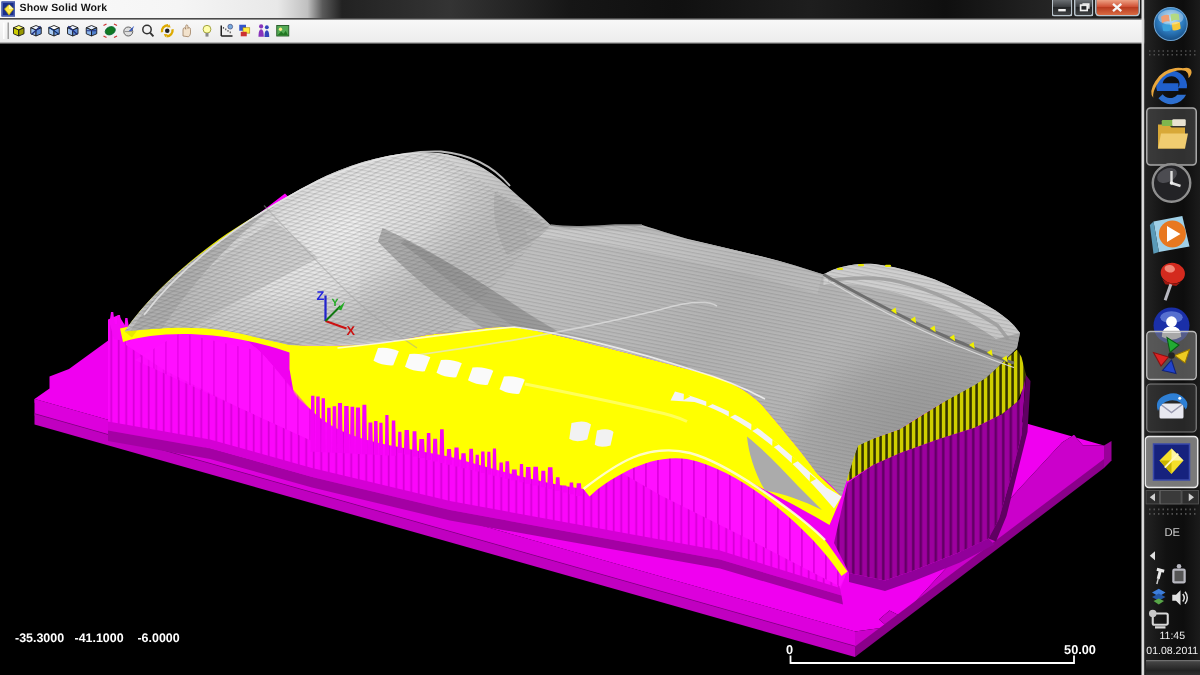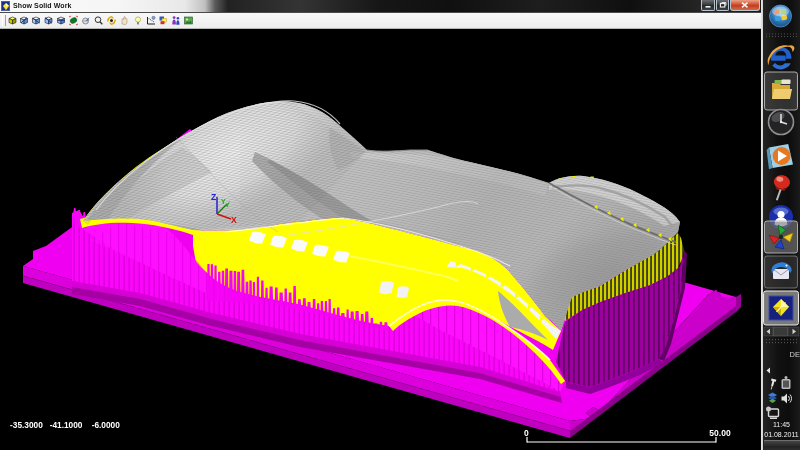--- a/index.html
+++ b/index.html
@@ -19,21 +19,21 @@
 
 #toolbar{position:absolute;left:0;top:13px;width:763px;height:15px;background:linear-gradient(#f8f8f8,#ededed);border-bottom:1px solid #b5b5b5;}
 #toolbar .grip{position:absolute;left:2px;top:2px;width:2px;height:11px;border-left:1px solid #fff;border-right:1px solid #a0a0a0;}
 #ticons{position:absolute;left:7px;top:2px;}
 
 #taskbar{position:absolute;left:763px;top:0;width:37px;height:450px;background:linear-gradient(to right,#232323,#111 40%,#0d0d0d 70%,#1b1b1b);}
 #tsep{position:absolute;left:761px;top:0;width:2px;height:450px;background:linear-gradient(to right,#e8e8e8,#cfcfcf);}
 #tclock{position:absolute;left:763px;top:421px;width:37px;color:#f0f0f0;font-size:7px;text-align:center;line-height:1.0;}
 #tdate{position:absolute;left:763px;top:431px;width:37px;color:#f0f0f0;font-size:7px;text-align:center;}
 #showdesk{position:absolute;left:764px;top:440px;width:36px;height:10px;border-top:1px solid #6f6f6f;background:linear-gradient(#454545,#222 60%,#333);}
-#de{position:absolute;left:763px;top:350px;width:37px;color:#cccccc;font-size:7.5px;text-align:right;}
+#de{position:absolute;left:763px;top:350px;width:37px;color:#cccccc;font-size:7.5px;text-align:center;}
 
 #model{position:absolute;left:0;top:0;}
 </style>
 </head>
 <body>
 <div id="stage">
   <svg id="model" width="800" height="450" viewBox="0 0 800 450">
 <defs>
 <pattern id="mstripe" width="5" height="8" patternUnits="userSpaceOnUse">
   <rect width="5" height="8" fill="#fb06fb"></rect>

